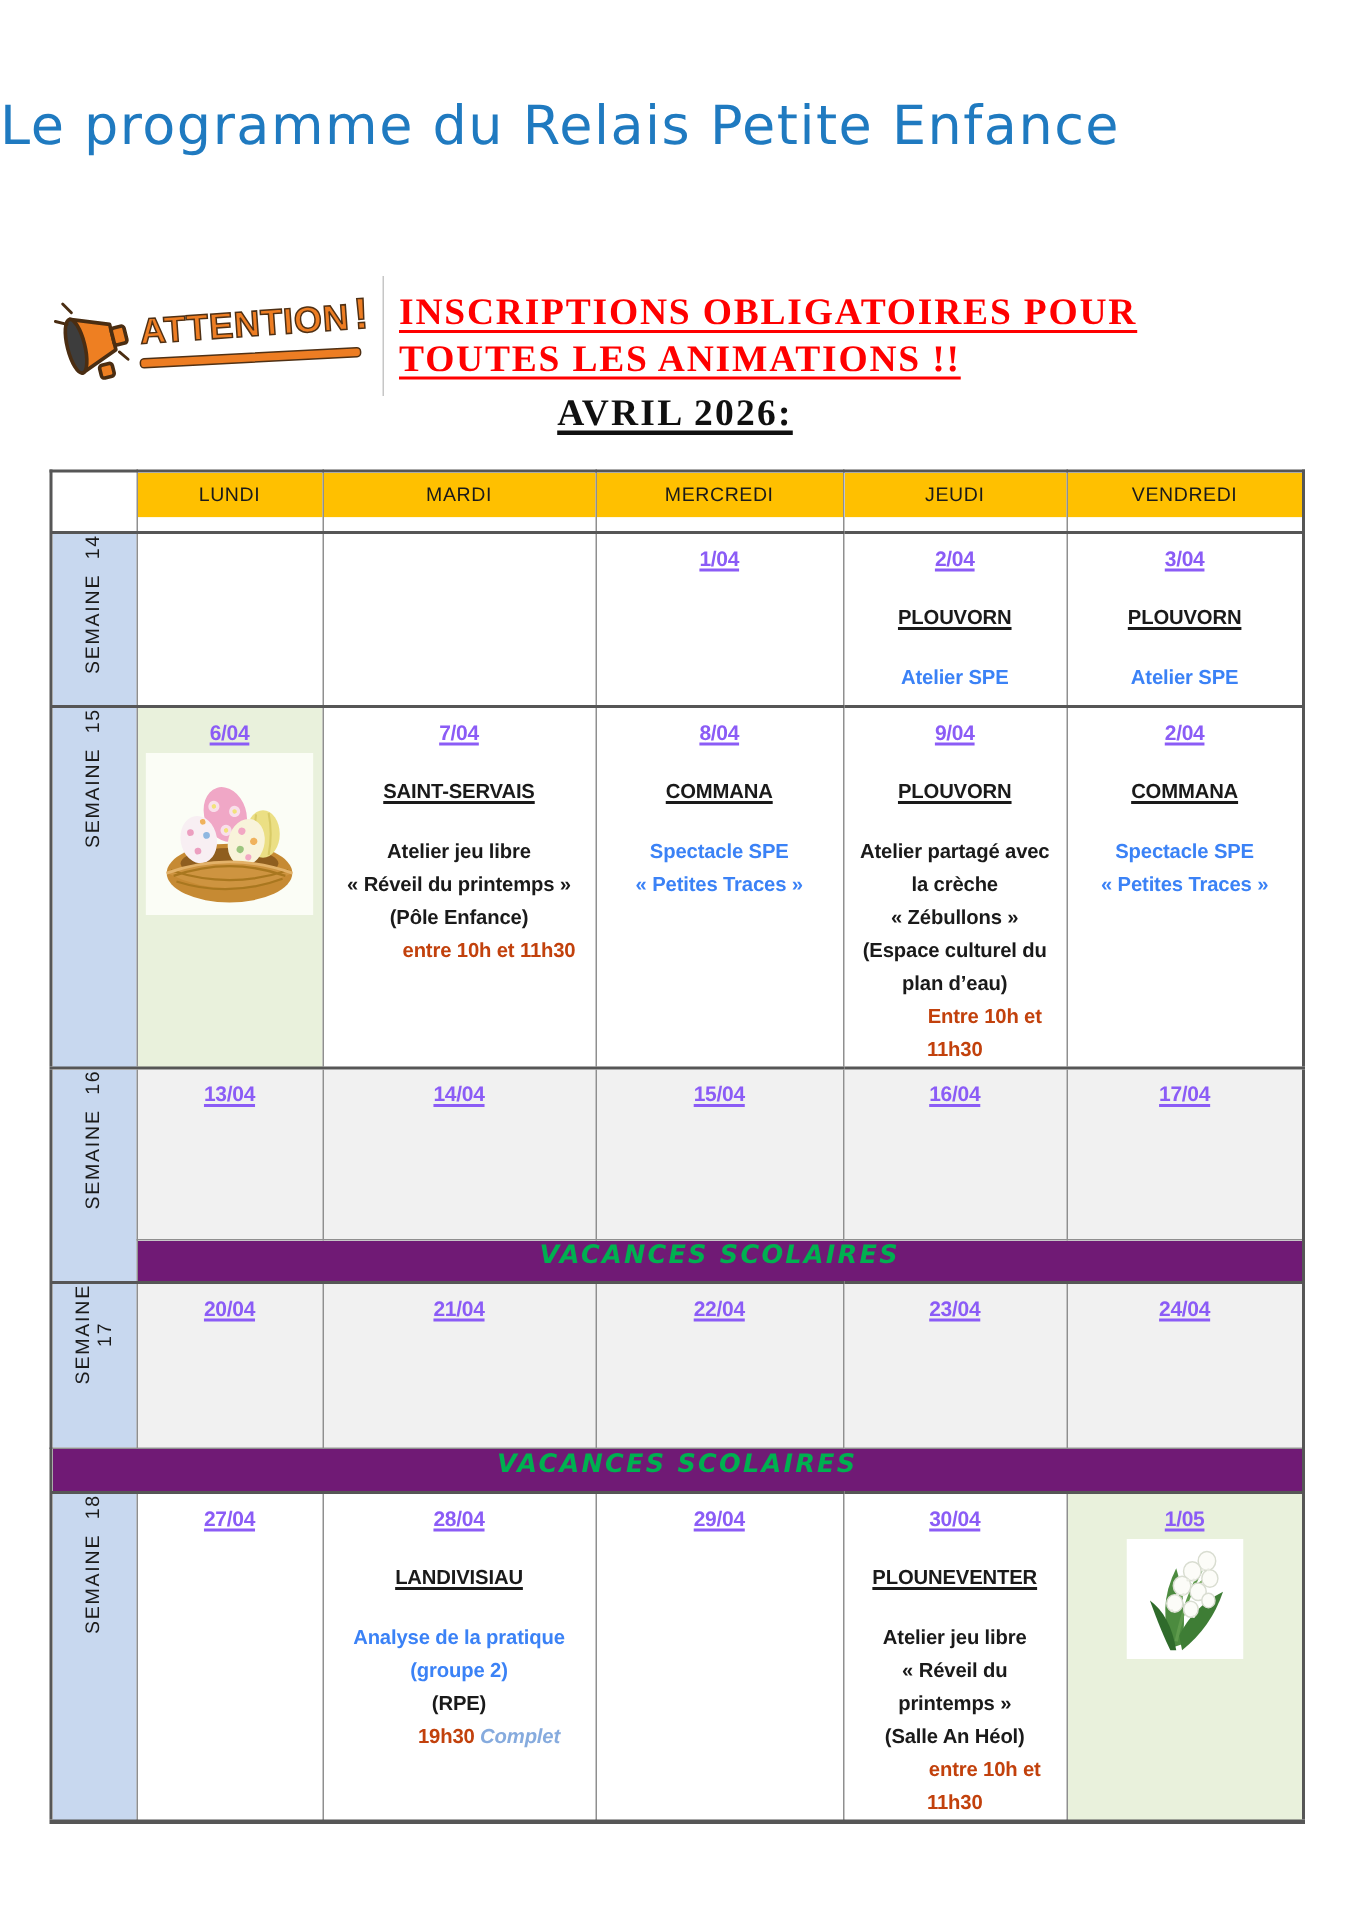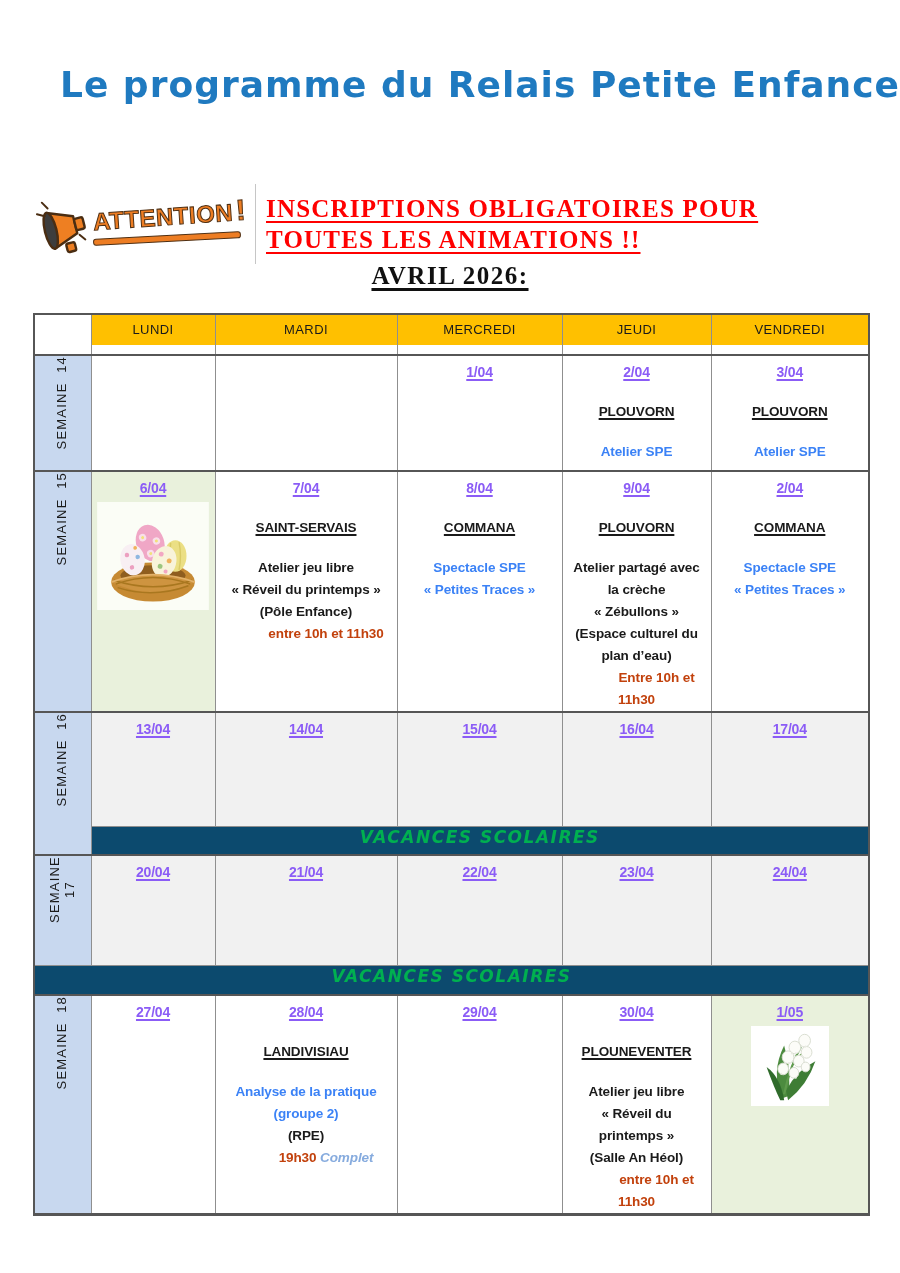--- a/index.html
+++ b/index.html
@@ -3,23 +3,23 @@
 <meta charset="utf-8">
 <style>
   html,body { margin:0; padding:0; background:#ffffff; }
   .page {
     position:relative; width:900px; height:1273px; background:#ffffff;
     font-family:"Liberation Sans", sans-serif; overflow:hidden;
   }
 
   
   .page-title {
-    position:absolute; top:64px; left:0; width:100%; text-align:right;
+    position:absolute; top:64px; left:0; width:100%; text-align:left;
     font-family:"DejaVu Sans", sans-serif;
-    font-size:36px; color:#1F7AC0; letter-spacing:1px; font-weight:700;
+    font-size:36px; color:#1F7AC0; letter-spacing:1px; font-weight:400;
   }
 
   
   .attention-wrap { position:absolute; top:181px; left:35px; display:flex; align-items:center; }
   .attention-box { width:212px; height:86px; position:relative; }
   .megaphone { position:absolute; left:0; top:12px; }
   .attn-text-group { position:absolute; left:58px; top:18px; width:150px; }
   .attn-text {
     display:block; transform:rotate(-4deg); color:#ED7D23; font-weight:800;
     font-size:24px; letter-spacing:0.5px; white-space:nowrap;
@@ -71,21 +71,21 @@
   .cell-pad { padding-top:5px; }
   .ev-date { font-size:14px; font-weight:700; line-height:22px; letter-spacing:-0.2px; color:#8b5cf6; }
   .ev-date span { text-decoration:underline; text-decoration-thickness:1.5px; text-underline-offset:2px; }
   .gap { height:18px; }
   .ev-line { font-size:13.5px; font-weight:700; line-height:22px; letter-spacing:-0.1px; color:#1a1a1a; }
   .seg-place { text-decoration:underline; text-decoration-thickness:1.5px; text-underline-offset:2px; }
   .seg-blue { color:#3b82f6; }
   .seg-red { color:#c2410c;margin-left:40px; }
   .seg-complet { color:#86ABDE; font-style:italic; }
 
-  td.band { background:#0c4a6e; vertical-align:middle; }
+  td.band { background:#701a75; vertical-align:middle; }
   td.band span {
     font-family:"DejaVu Sans", sans-serif; color:#00B050; font-size:17px;
     font-style:italic; font-weight:600; letter-spacing:1.5px;
   }
 
   .img-box { margin:3px auto 0; display:block; }
   .img-easter { width:112px; height:108px; }
   .img-lily { width:78px; height:80px; }
 </style>
 </head>

